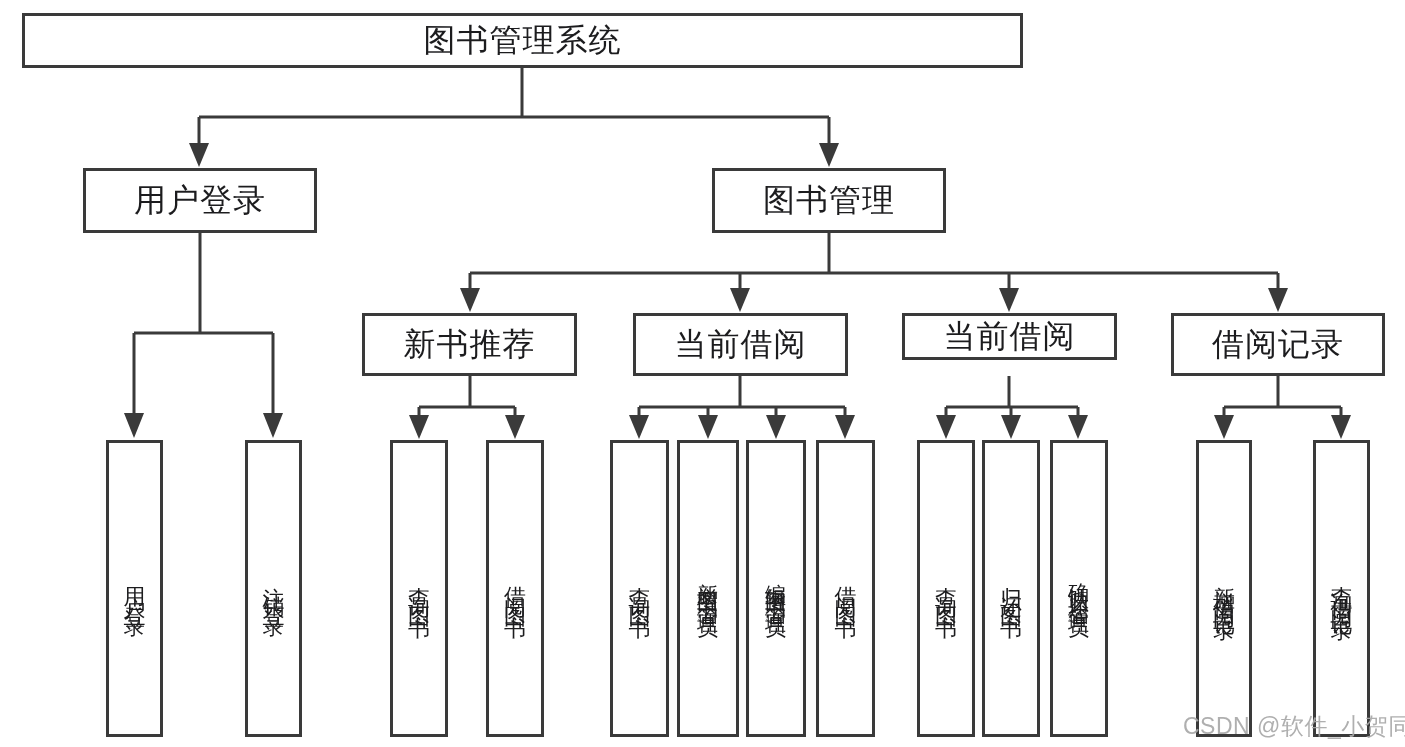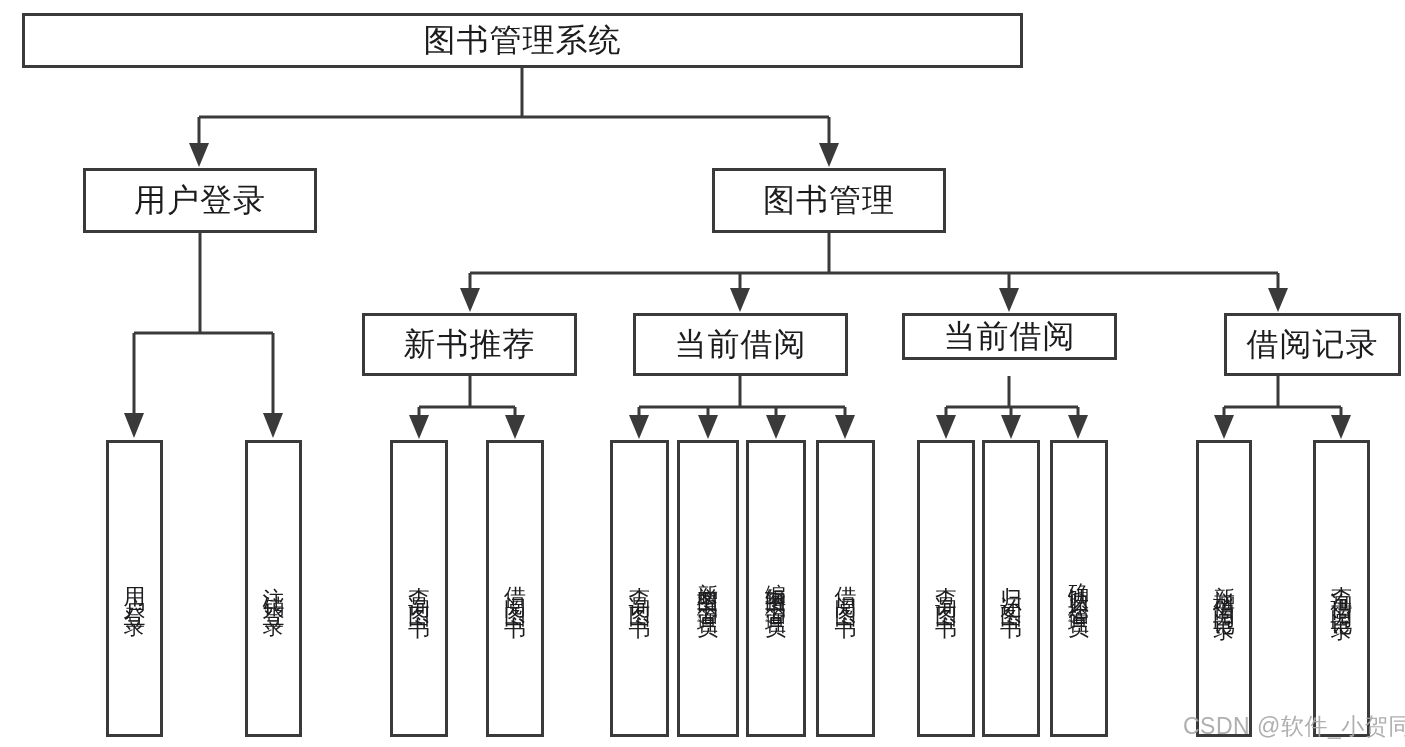--- a/index.html
+++ b/index.html
@@ -82,21 +82,21 @@
   </svg>
 
   <div class="box hbox" style="left:22px;top:13px;width:1001px;height:55px">图书管理系统</div>
 
   <div class="box hbox" style="left:83px;top:168px;width:234px;height:65px">用户登录</div>
   <div class="box hbox" style="left:712px;top:168px;width:234px;height:65px">图书管理</div>
 
   <div class="box hbox" style="left:362px;top:313px;width:215px;height:63px">新书推荐</div>
   <div class="box hbox" style="left:633px;top:313px;width:215px;height:63px">当前借阅</div>
   <div class="box hbox" style="left:902px;top:313px;width:215px;height:47px">当前借阅</div>
-  <div class="box hbox" style="left:1224px;top:313px;width:177px;height:63px">借阅记录</div>
+  <div class="box hbox" style="left:1171px;top:313px;width:214px;height:63px">借阅记录</div>
 
   <div class="box vbox" style="left:106px;top:440px;width:57px;height:297px">用户登录</div>
   <div class="box vbox" style="left:245px;top:440px;width:57px;height:297px">注销登录</div>
 
   <div class="box vbox" style="left:390px;top:440px;width:58px;height:297px">查询图书</div>
   <div class="box vbox" style="left:486px;top:440px;width:58px;height:297px">借阅图书</div>
 
   <div class="box vbox" style="left:610px;top:440px;width:59px;height:297px">查询图书</div>
   <div class="box vbox long" style="left:677px;top:440px;width:62px;height:297px">新增图书（管理员）</div>
   <div class="box vbox long" style="left:746px;top:440px;width:60px;height:297px">编辑图书（管理员）</div>

